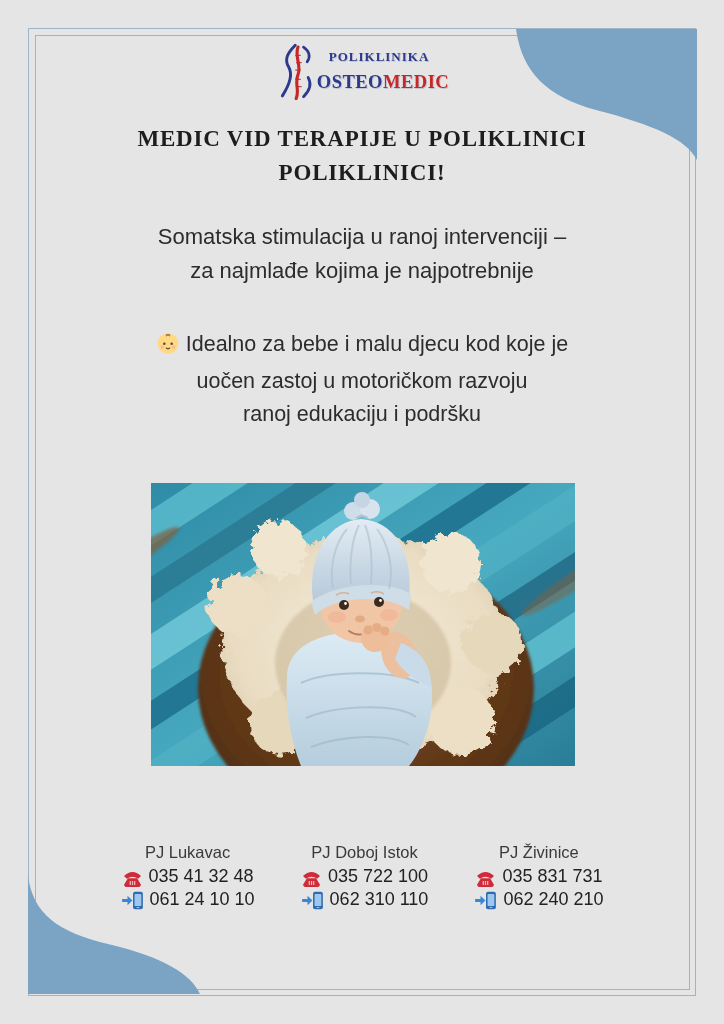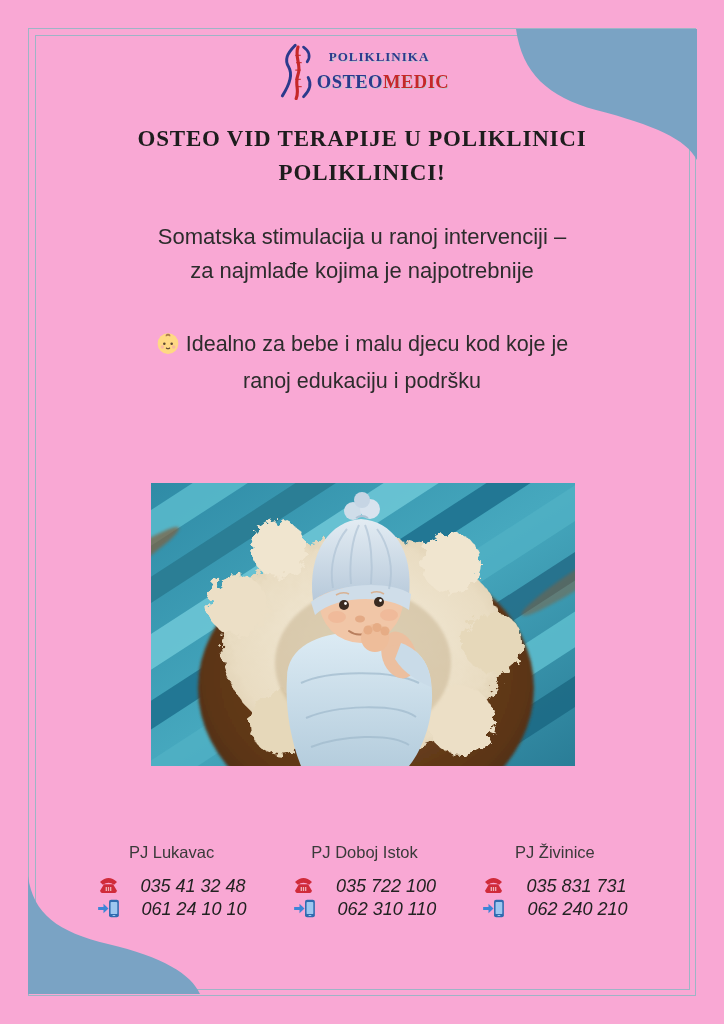--- a/index.html
+++ b/index.html
@@ -1,17 +1,17 @@
 <!DOCTYPE html>
 <html><head>
 <meta charset="utf-8">
 <style>
   html,body{margin:0;padding:0;background:#ffffff;}
   .page{
-    position:relative;width:724px;height:1024px;background:#f9a8d4;
+    position:relative;width:724px;height:1024px;background:#e5e5e5;
     overflow:hidden;font-family:"Liberation Sans",sans-serif;color:#272727;
   }
   .frame{position:absolute;pointer-events:none;}
   .frame-outer{inset:28px;border:1.5px solid #9db5c6;}
   .frame-inner{inset:34.5px;border:1.5px solid #9db5c6;}
   .corner-svg{position:absolute;}
   .corner-tr{top:28.5px;left:516px;}
   .corner-bl{top:876px;left:27.5px;}
 
   .logo{position:absolute;top:42px;left:0;width:724px;display:flex;justify-content:center;align-items:center;gap:2px;}
@@ -48,22 +48,22 @@
 
   .contact-heading{
     position:absolute;top:790px;left:62px;width:600px;text-align:center;
     font-size:22px;color:#242424;
   }
   .contacts{
     position:absolute;top:843px;left:30px;width:664px;
     display:flex;justify-content:center;gap:46px;
   }
   .contact-col{display:flex;flex-direction:column;align-items:center;gap:2px;}
-  .contact-name{font-size:16.5px;color:#3a3a3a;margin-bottom:12px;}
-  .contact-row{display:flex;align-items:flex-start;gap:22px;font-size:18px;color:#222222;white-space:nowrap;font-style:italic;}
+  .contact-name{font-size:16.5px;color:#3a3a3a;margin-bottom:2px;}
+  .contact-row{display:flex;align-items:flex-end;gap:6px;font-size:18px;color:#222222;white-space:nowrap;}
   .contact-row svg{flex:0 0 auto;}
 </style>
 </head>
 <body>
 
 <div class="page">
 
   <div class="frame frame-outer"></div>
   <div class="frame frame-inner"></div>
 
@@ -82,21 +82,21 @@
       <path d="M25,5 C21,16 29,25 25,35 C21,45 27,52 23,61" fill="none" stroke="#c62828" stroke-width="3.4" stroke-linecap="round"></path>
       <path d="M22,14 h6 M23,22 h6 M22,30 h6 M22,40 h6 M23,48 h6" stroke="#c62828" stroke-width="1.4" opacity="0.85"></path>
     </svg>
     <div class="logo-text">
       <span class="logo-top">POLIKLINIKA</span>
       <span class="logo-bottom"><span class="logo-osteo">OSTEO</span><span class="logo-medic">MEDIC</span></span>
     </div>
   </div>
 
   <div class="title">
-    <div>OSTEO VID TERAPIJE U POLIKLINICI</div>
+    <div>MEDIC VID TERAPIJE U POLIKLINICI</div>
     <div>POLIKLINICI!</div>
   </div>
 
   <div class="subtitle">
     <div>Somatska stimulacija u ranoj intervenciji –</div>
     <div>za najmlađe kojima je najpotrebnije</div>
   </div>
 
   <div class="bullets">
     <div class="bullet-line">
@@ -105,20 +105,21 @@
           <circle cx="18" cy="19" r="15.5" fill="#ffd983"></circle>
           <path d="M18,4 C15,4 13.5,6.5 15,8.5 C16,6.8 20,6.8 21,8.5 C22.5,6.5 21,4 18,4 Z" fill="#aa7b4d"></path>
           <circle cx="12.5" cy="19" r="1.9" fill="#5a4632"></circle>
           <circle cx="23.5" cy="19" r="1.9" fill="#5a4632"></circle>
           <circle cx="9.5" cy="24" r="2.6" fill="#f6b0a6" opacity="0.8"></circle>
           <circle cx="26.5" cy="24" r="2.6" fill="#f6b0a6" opacity="0.8"></circle>
           <path d="M15.5,25.5 q2.5,2.4 5,0" fill="none" stroke="#5a4632" stroke-width="1.6" stroke-linecap="round"></path>
         </svg>
       </span><span>Idealno za bebe i malu djecu kod koje je</span>
     </div>
+    <div class="bullet-line">uočen zastoj u motoričkom razvoju</div>
     <div class="bullet-line">ranoj edukaciju i podršku</div>
   </div>
 
   <svg class="photo" viewBox="0 0 424 283" aria-label="baby photo">
     <defs>
       <linearGradient id="wood" x1="0" y1="0" x2="1" y2="1">
         <stop offset="0" stop-color="#2f8ba6"></stop>
           <stop offset="0.5" stop-color="#46a8be"></stop>
           <stop offset="1" stop-color="#2a7d97"></stop>
       </linearGradient>

